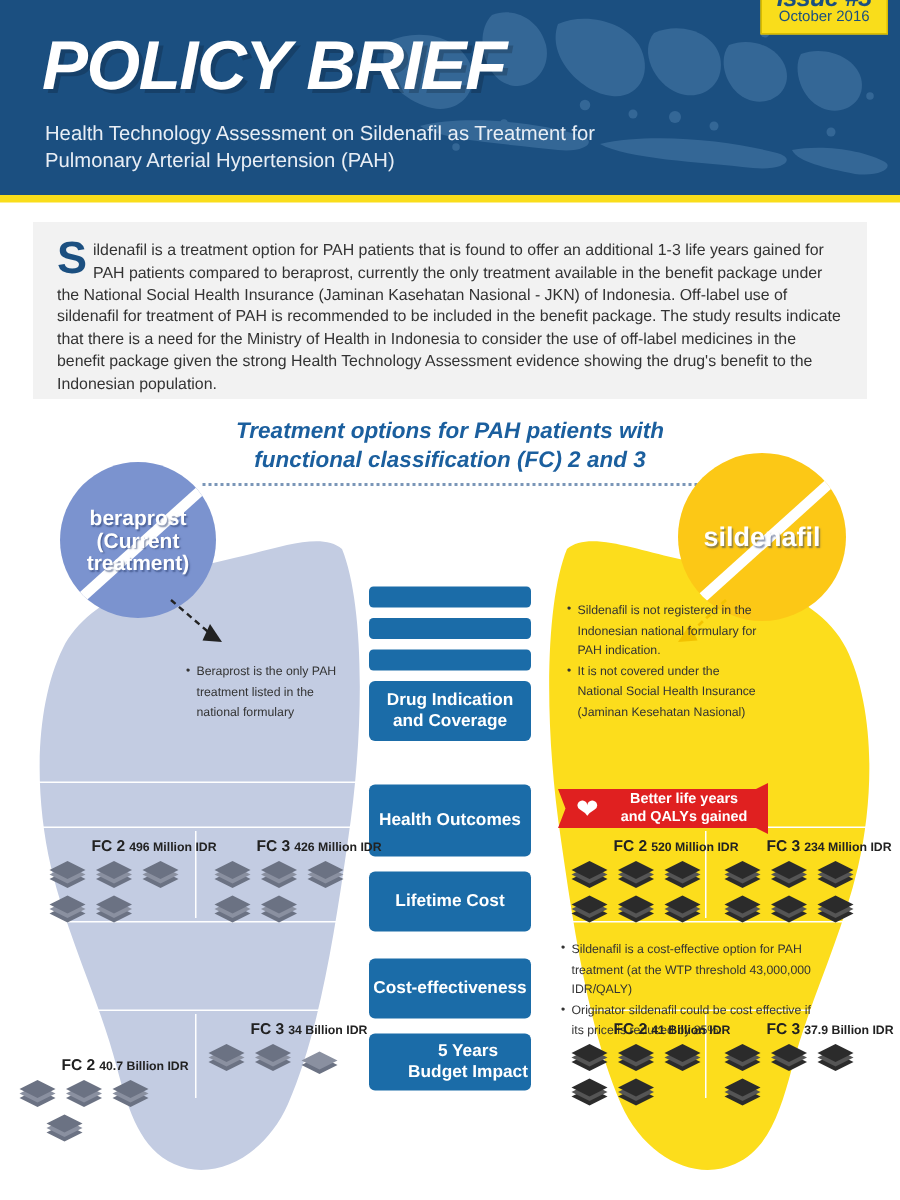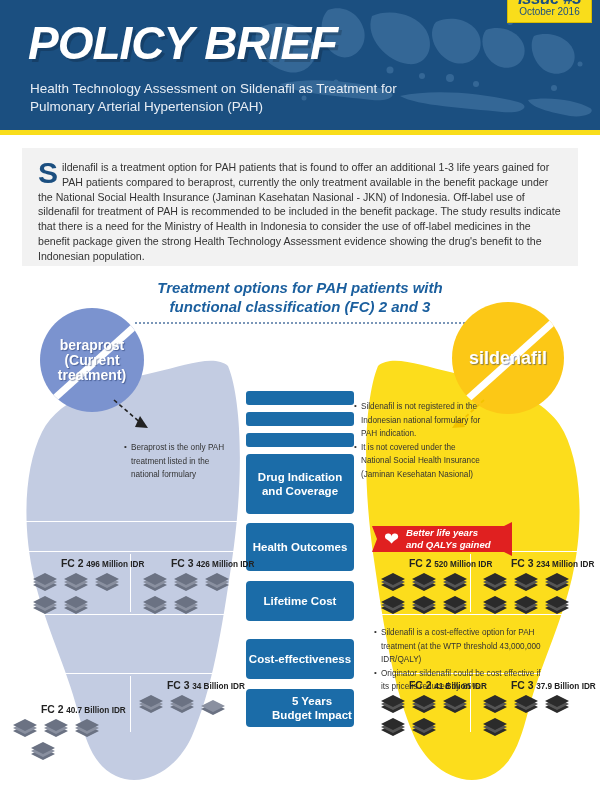--- a/index.html
+++ b/index.html
@@ -136,33 +136,33 @@
     background: #1b6ca8; border-radius: 3px;
     margin-bottom: 7px;
   }
   .cbox {
     width: 108px;
     background: #1b6ca8; border-radius: 4px;
     color: #ffffff; font-weight: bold; font-size: 11.5px;
     text-align: center; line-height: 14px;
     display: flex; align-items: center; justify-content: center;
   }
-  .cbox-drug { height: 60px; margin-top: 1px; }
+  .cbox-drug { height: 40px; margin-top: 1px; }
   .cbox-ho   { position: absolute; top: 132px;  height: 48px; }
   .cbox-lc   { position: absolute; top: 190px;  height: 40px; }
   .cbox-ce   { position: absolute; top: 248px;  height: 40px; }
   .cbox-bi   { position: absolute; top: 298px;  height: 38px; padding-left: 24px; }
 
   
   .note {
     position: absolute;
     font-size: 8.2px; color: #333333; line-height: 13.5px;
   }
   .note-left { left: 124px; top: 441px; width: 116px; }
-  .note-right-top { left: 354px; top: 400px; width: 130px; }
+  .note-right-top { left: 378px; top: 400px; width: 130px; }
   .note-right-ce  { left: 374px; top: 626px; width: 170px; }
   .note li { list-style: none; position: relative; padding-left: 7px; }
   .note li::before {
     content: "\2022"; position: absolute; left: 0; top: -1px;
     font-size: 8px; color: #333;
   }
 
   
   .ribbon {
     position: absolute; left: 372px; top: 522px;
@@ -171,22 +171,22 @@
     display: flex; align-items: center;
     padding-left: 6px;
     clip-path: polygon(0 4px, 132px 4px, 140px 0, 140px 34px, 132px 30px, 0 30px, 5px 17px);
   }
   .ribbon .heart {
     width: 17px; height: 17px; flex: 0 0 17px;
     margin-left: 6px; margin-right: 5px;
     color: #ffffff; font-size: 18px; line-height: 17px;
   }
   .ribbon-text {
-    color: #ffffff; font-weight: bold; font-style: italic;
-    font-size: 9.6px; line-height: 12px; 
+    color: #ffffff; font-weight: bold; 
+    font-size: 9.6px; line-height: 12px; text-align: center;
     flex: 1; padding-right: 6px;
   }
 
   
   .cost-cell { position: absolute; }
   .cost-hdr {
     font-size: 9.4px; color: #222222; white-space: nowrap;
     margin-bottom: 3px;
     padding-left: 31px;
   }

